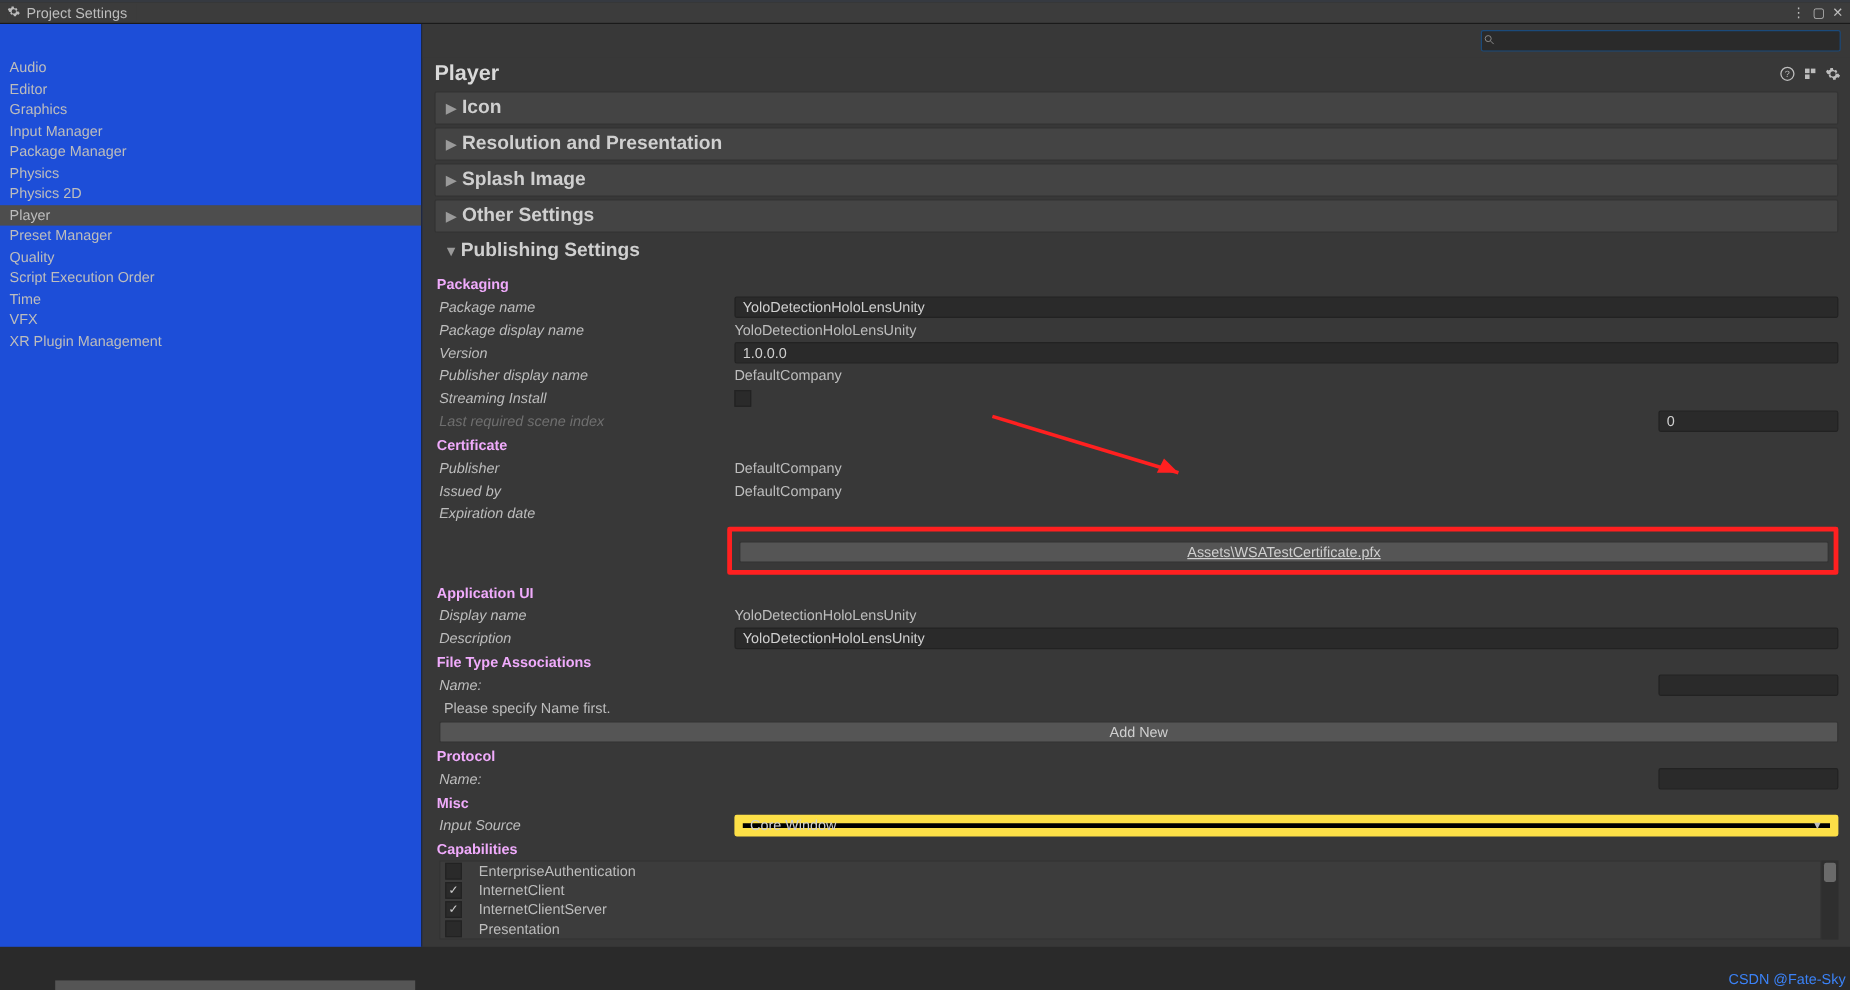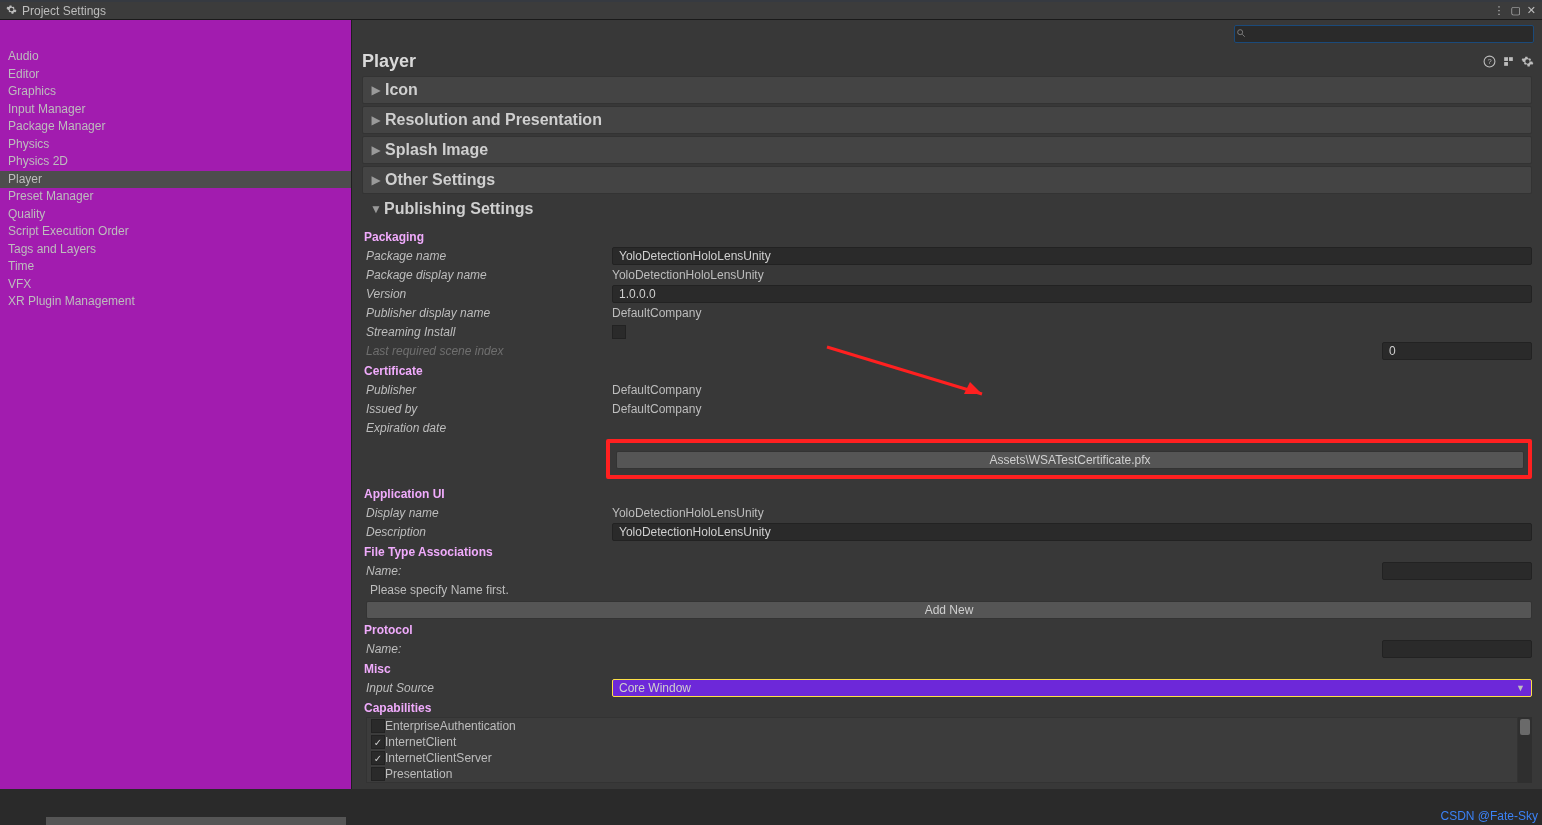--- a/index.html
+++ b/index.html
@@ -8,21 +8,21 @@
 .window-border { border-top: 2px solid #363a41; }
 .titlebar { display: flex; align-items: center; background: #3c3c3c; height: 18px; padding: 0 6px; border-bottom: 1px solid #1a1a1a; }
 .titlebar-tab { display: flex; align-items: center; gap: 5px; background: #3c3c3c; padding: 1px 8px 0 0; color: #bdbdbd; }
 .gear-icon svg { width: 11px; height: 11px; fill: #bdbdbd; }
 .titlebar-spacer { flex: 1; }
 .winctl { display: flex; gap: 6px; align-items: center; }
 .winctl span { cursor: pointer; color: #bdbdbd; font-size: 11px; }
 
 .content { display: flex; height: calc(100% - 20px); }
 
-.sidebar { width: 352px; background: #a21caf; border-right: 1px solid #1f1f1f; padding-top: 4px; overflow: hidden; }
+.sidebar { width: 352px; background: #1d4ed8; border-right: 1px solid #1f1f1f; padding-top: 4px; overflow: hidden; }
 .sidebar-filler { height: 24px; }
 .sidebar-item { padding: 1px 0 1px 8px; cursor: pointer; color: #bdbdbd; line-height: 15.5px; }
 .sidebar-item.selected { background: #4d4d4d; }
 
 .main { flex: 1; display: flex; flex-direction: column; background: #383838; }
 .main-head { display: flex; align-items: center; gap: 6px; padding: 0 8px 0 0; height: 28px; background: #383838; }
 .main-head .search { flex: 1; margin-left: auto; position: relative; }
 .search input { width: 300px; background: #2a2a2a; border: 1px solid #1b4a7a; color: #ccc; height: 18px; padding: 0 6px 0 18px; font-size: 11px; float: right; border-radius: 2px; }
 .search .mag { position: absolute; right: 288px; top: 3px; width: 10px; height: 10px; }
 .main-title-row { display: flex; align-items: center; padding: 0 8px 0 10px; height: 26px; }
@@ -46,32 +46,32 @@
 .prop-label { width: 246px; color: #bdbdbd; font-style: italic; }
 .prop-label.disabled { color: #6f6f6f; }
 .prop-value { flex: 1; color: #bdbdbd; }
 .prop-input { flex: 1; background: #2a2a2a; border: 1px solid #222; color: #cfcfcf; height: 18px; padding: 0 6px; font-size: 12px; border-radius: 2px; }
 .prop-input-small { width: 150px; background: #2a2a2a; border: 1px solid #222; color: #cfcfcf; height: 18px; padding: 0 6px; font-size: 12px; border-radius: 2px; }
 .chk { width: 14px; height: 14px; background: #2a2a2a; border: 1px solid #222; display: inline-flex; align-items: center; justify-content: center; color: #cfcfcf; font-size: 10px; cursor: pointer; }
 
 .wide-btn { display: block; text-align: center; background: #555; color: #cfcfcf; border: 1px solid #333; border-radius: 2px; height: 18px; line-height: 16px; margin-top: 2px; cursor: pointer; }
 
 .highlight-box { border: 4px solid #ff2020; border-radius: 2px; margin: 2px 0 4px 244px; padding: 6px 4px 6px 4px; position: relative; }
-.highlight-box .wide-btn { margin-left: 2px; }
+.highlight-box .wide-btn { margin-left: 2px; text-decoration: underline; }
 
 .arrow-annotation { position: absolute; left: 822px; top: 342px; pointer-events: none; }
 .arrow-annotation svg { width: 180px; height: 70px; }
 
 .caps-list { border: 1px solid #333; background: #3c3c3c; margin-left: 4px; }
-.caps-row { display: flex; align-items: center; gap: 0; padding: 1px 4px; }
+.caps-row { display: flex; align-items: center; gap: 14px; padding: 1px 4px; }
 .caps-list-wrap { display:flex; }
 .caps-scroll { width:14px; background:#2f2f2f; display:flex; align-items:flex-start; justify-content:center; }
 .caps-scroll .thumb { width:10px; height:16px; background:#6a6a6a; margin-top:2px; border-radius:2px; }
 
-.dropdown { display:flex; align-items:center; justify-content:space-between; flex:1; background:#6d28d9; border:1px solid #fde047; color:#cfcfcf; height:18px; padding:0 6px; font-size:12px; border-radius:2px; cursor:pointer; }
+.dropdown { display:flex; align-items:center; justify-content:space-between; flex:1; background:#000000; border:7px solid #fde047; color:#cfcfcf; height:18px; padding:0 6px; font-size:12px; border-radius:2px; cursor:pointer; }
 .dropdown .dd-arrow { font-size:9px; color:#bdbdbd; }
 
 .watermark { position: fixed; right: 4px; bottom: 2px; color: #3b82f6; font-size: 12px; }
 .bottom-bar { position:fixed; left:46px; bottom:0; width:300px; height:8px; background:#555; }
 </style>
 </head>
 <body>
 
 <div class="window-border">
 <div class="titlebar">
@@ -99,21 +99,20 @@
           <div class="sidebar-item">Editor</div>
           <div class="sidebar-item">Graphics</div>
           <div class="sidebar-item">Input Manager</div>
           <div class="sidebar-item">Package Manager</div>
           <div class="sidebar-item">Physics</div>
           <div class="sidebar-item">Physics 2D</div>
           <div class="sidebar-item selected">Player</div>
           <div class="sidebar-item">Preset Manager</div>
           <div class="sidebar-item">Quality</div>
           <div class="sidebar-item">Script Execution Order</div>
-          <div class="sidebar-item">Tags and Layers</div>
           <div class="sidebar-item">Time</div>
           <div class="sidebar-item">VFX</div>
           <div class="sidebar-item">XR Plugin Management</div>
         </div>
   </div>
 
   <div class="main">
     <div class="main-head">
       <div class="search">
         <svg class="mag" viewBox="0 0 24 24">

